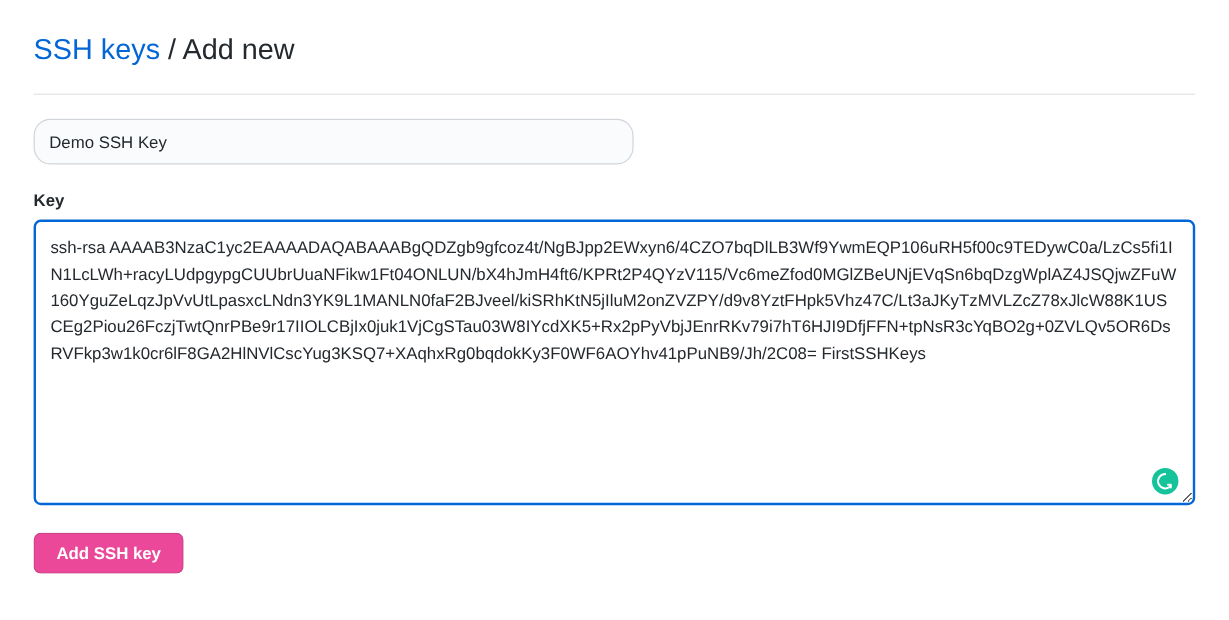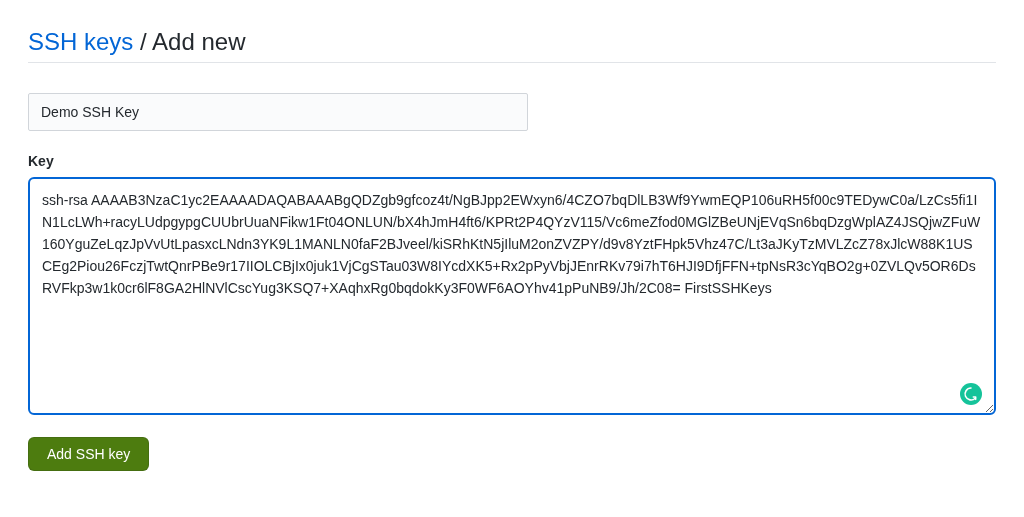--- a/index.html
+++ b/index.html
@@ -9,23 +9,23 @@
     }
     body {
       font-family: -apple-system, BlinkMacSystemFont, "Segoe UI", Helvetica, Arial, sans-serif;
       background: #ffffff;
       padding: 28px 28px;
       width: 1024px;
     }
     .breadcrumb {
       font-size: 24px;
       font-weight: 400;
-      padding-bottom: 6px;
+      padding-bottom: 22px;
       border-bottom: 1px solid #e1e4e8;
-      margin-bottom: 30px;
+      margin-bottom: 20px;
       color: #24292e;
     }
     .breadcrumb-link {
       color: #0366d6;
       text-decoration: none;
       cursor: pointer;
     }
     .breadcrumb-sep, .breadcrumb-current {
       color: #24292e;
     }
@@ -38,21 +38,21 @@
     }
     .title-input {
       width: 500px;
       max-width: 100%;
       padding: 8px 12px;
       font-size: 14px;
       line-height: 20px;
       color: #24292e;
       background-color: #fafbfc;
       border: 1px solid #d1d5da;
-      border-radius: 2px;
+      border-radius: 14px;
       outline: none;
     }
     .title-field {
       margin-bottom: 22px;
     }
     .key-textarea {
       width: 100%;
       min-height: 238px;
       padding: 10px 12px;
       font-size: 14px;
@@ -81,27 +81,27 @@
       border-radius: 50%;
       display: flex;
       align-items: center;
       justify-content: center;
     }
     .grammarly-badge svg {
       width: 16px;
       height: 16px;
     }
     .submit-btn {
-      background-color: #4d7c0f;
+      background-color: #ec4899;
       color: #ffffff;
       border: 1px solid rgba(27,31,35,0.15);
       border-radius: 6px;
       padding: 8px 18px;
       font-size: 14px;
-      font-weight: 400;
+      font-weight: 700;
       cursor: pointer;
     }
   </style>
 </head>
 <body>
 
 
 
 <header class="breadcrumb">
   <a class="breadcrumb-link">SSH keys</a><span class="breadcrumb-sep"> / </span><span class="breadcrumb-current">Add new</span>

